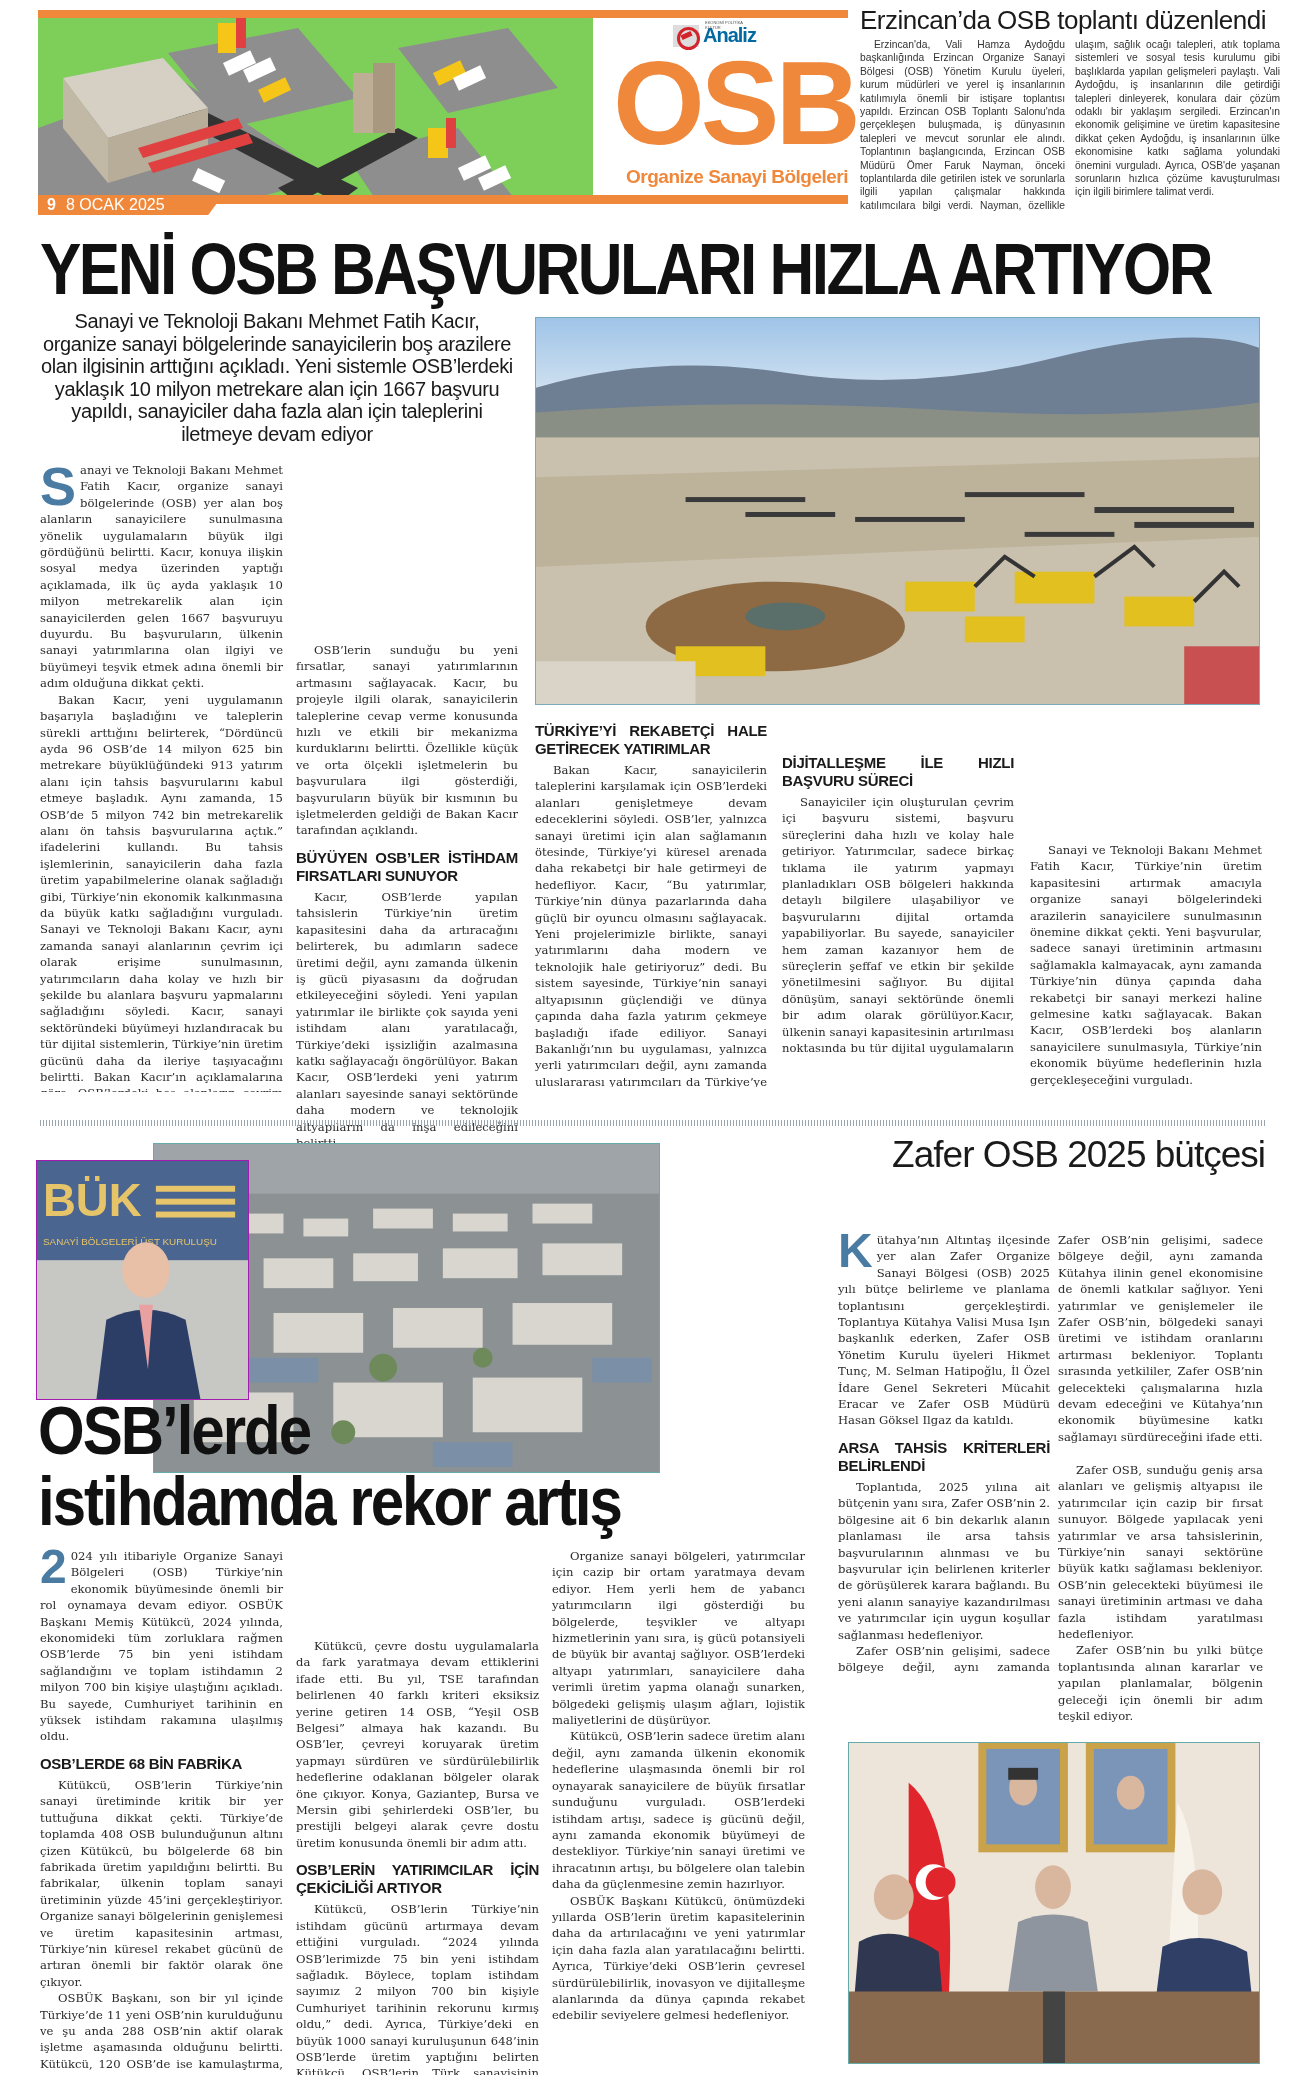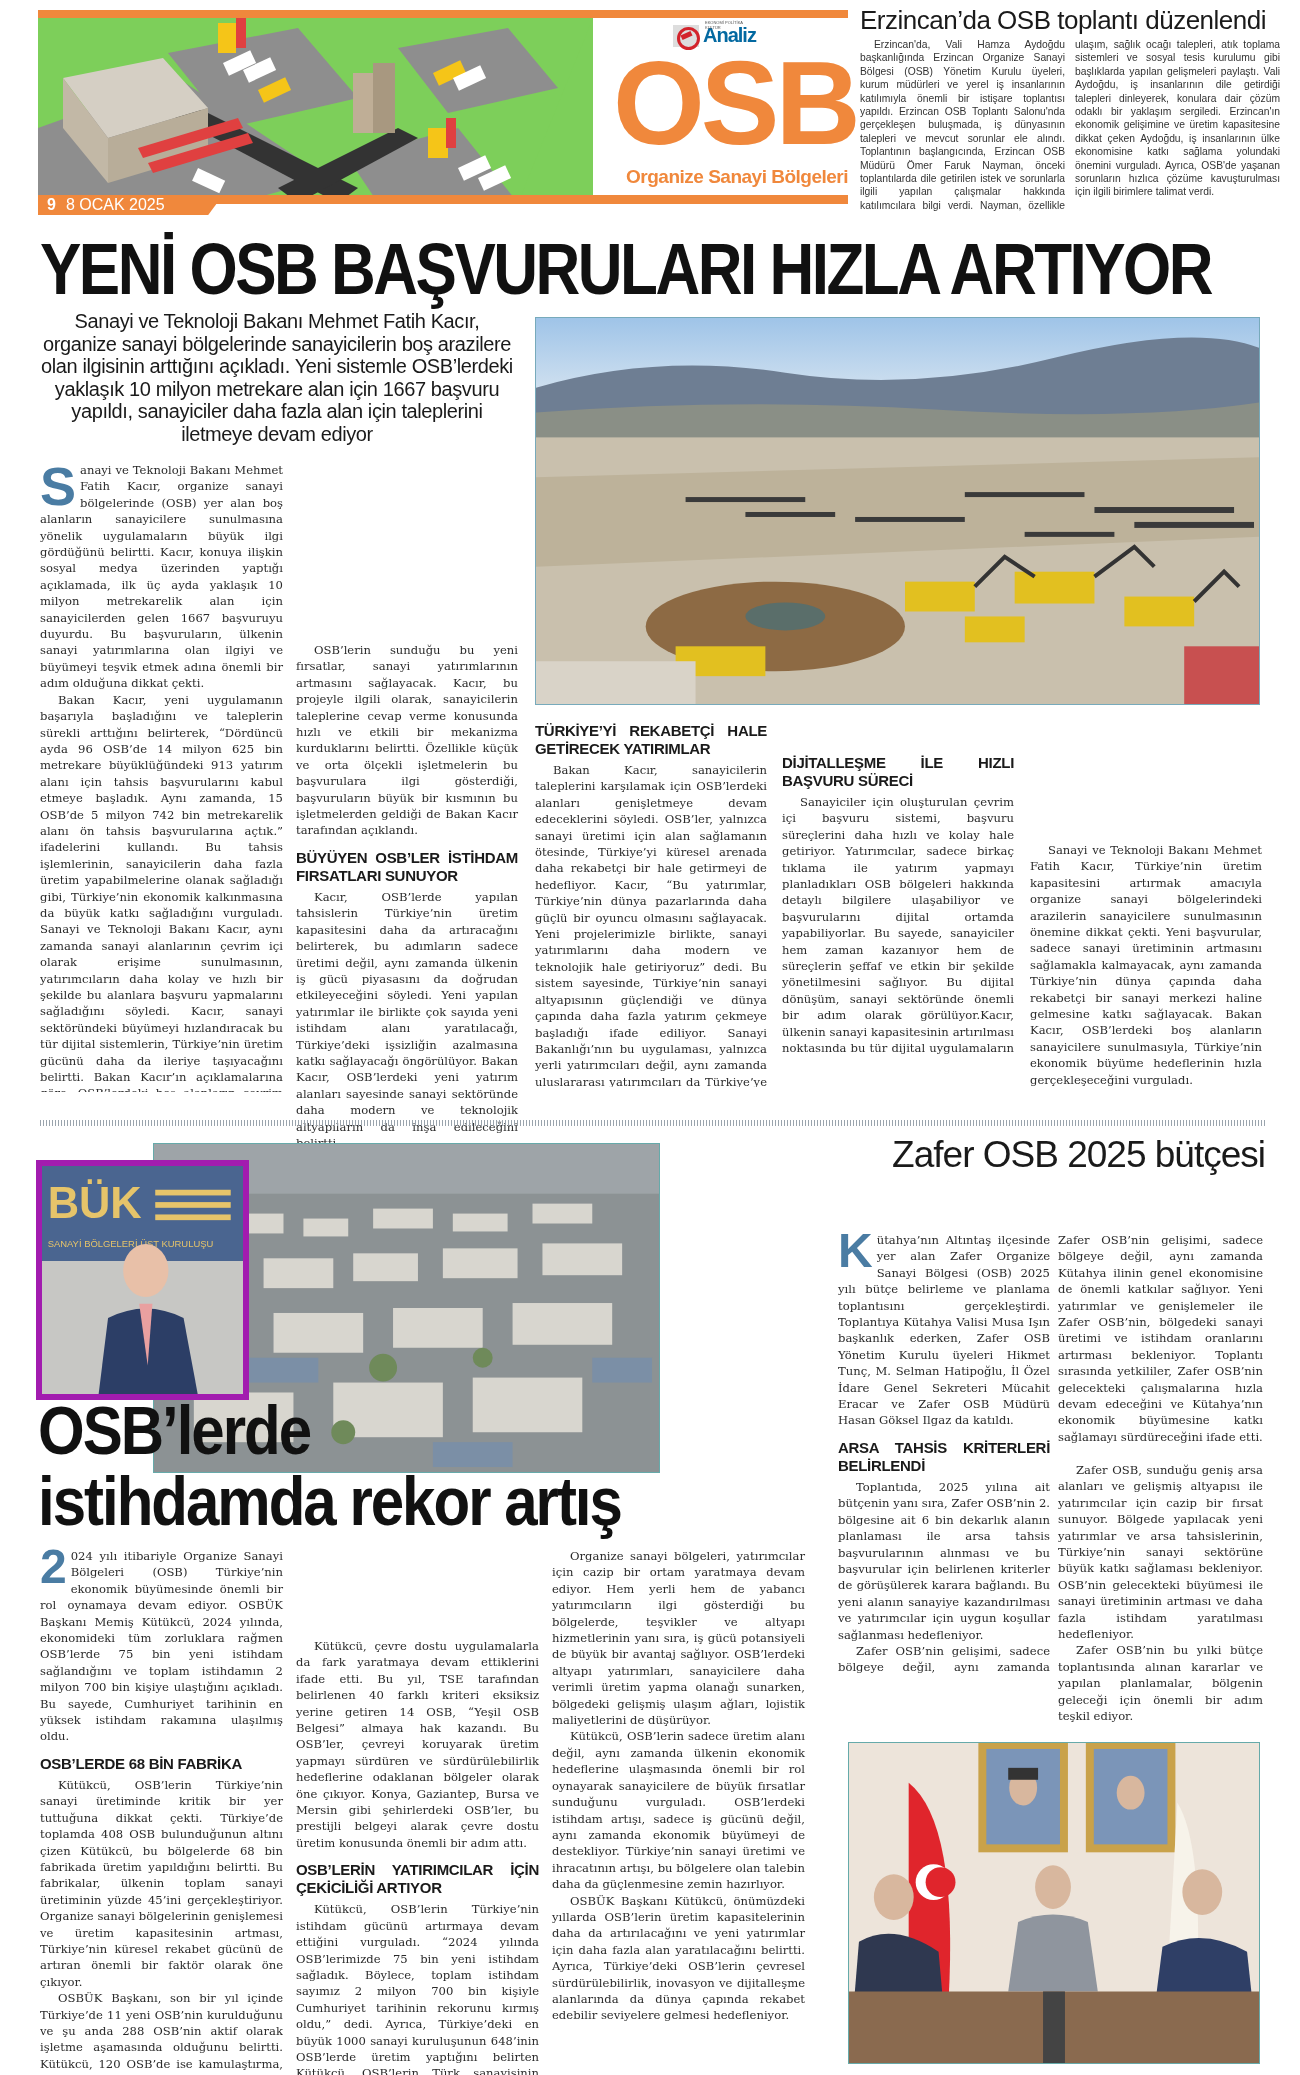--- a/index.html
+++ b/index.html
@@ -57,21 +57,21 @@
   #a1-col2 { left: 296px; top: 462px; width: 222px; }
   #a1-col3 { left: 535px; top: 722px; width: 232px; }
   #a1-col4 { left: 782px; top: 722px; width: 232px; }
   #a1-col5 { left: 1030px; top: 722px; width: 232px; }
 
   
   #divider { left: 40px; top: 1120px; width: 1225px; height: 6px;
     background: repeating-linear-gradient(90deg, #9aa4ad 0, #9aa4ad 1px, transparent 1px, transparent 3px); }
   #photo-aerial { left: 153px; top: 1143px; width: 507px; height: 330px; border: 1px solid #6aa; overflow: hidden; }
   #photo-aerial svg, #photo-portrait svg, #photo-meeting svg { width: 100%; height: 100%; display: block; }
-  #photo-portrait { left: 36px; top: 1160px; width: 213px; height: 240px; border: 6px solid #a21caf; overflow: hidden; background: #8fa0b7; }
+  #photo-portrait { left: 36px; top: 1160px; width: 213px; height: 240px; border: 1px solid #a21caf; overflow: hidden; background: #8fa0b7; }
   #headline2 { left: 38px; top: 1395px; width: 800px; font-family: "Liberation Sans", sans-serif; font-weight: 900; font-size: 60px; line-height: 62px; color: #111; letter-spacing: -2px; transform: scaleY(1.15); transform-origin: top left; }
   #headline2 .l1, #headline2 .l2 { display: block; white-space: nowrap; }
 
   #a2-col1 { left: 40px; top: 1548px; width: 243px; }
   #a2-col2 { left: 296px; top: 1548px; width: 243px; }
   #a2-col3 { left: 552px; top: 1548px; width: 253px; }
 
   
   #zafer-title { left: 835px; top: 1135px; width: 430px; text-align: right; font-family: "Liberation Sans", sans-serif; font-size: 37px; line-height: 40px; color: #1a1a1a; letter-spacing: -1px; }
   #z-col1 { left: 838px; top: 1232px; width: 212px; }

